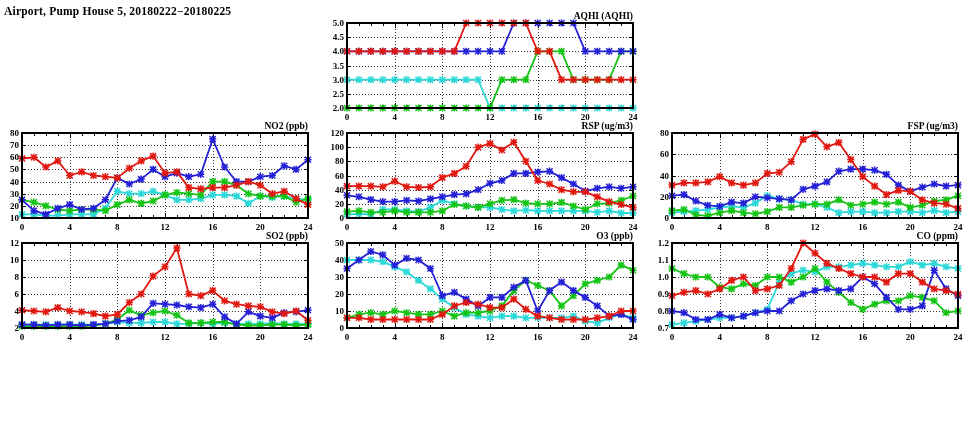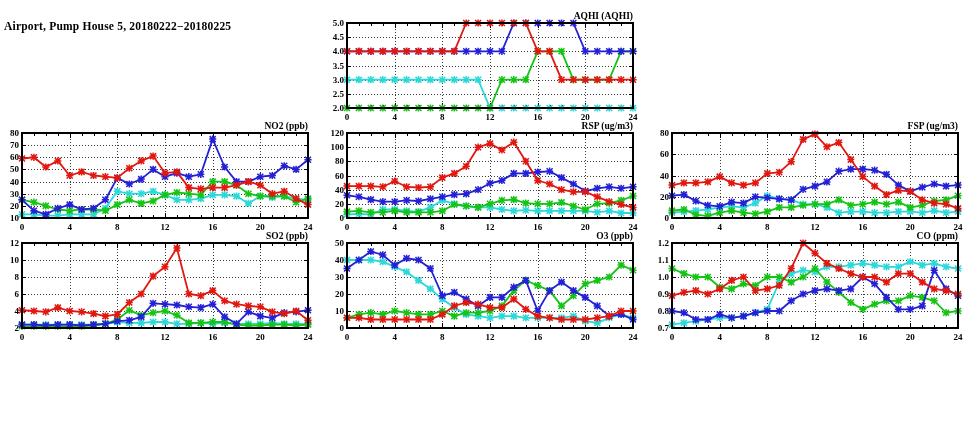--- a/index.html
+++ b/index.html
@@ -1,18 +1,18 @@
 <!DOCTYPE html>
 <html><head>
 <meta charset="utf-8">
 <style>
   html,body{margin:0;padding:0;background:#fff;}
   #screen{position:relative;width:975px;height:447px;background:#fff;overflow:hidden;
           font-family:"Liberation Serif", serif;}
-  #page-title{position:absolute;left:4px;top:20px;font-weight:bold;font-size:11.5px;color:#000;
+  #page-title{position:absolute;left:4px;top:5px;font-weight:bold;font-size:11.5px;color:#000;
               letter-spacing:.2px;}
   #charts-grid{position:absolute;left:0;top:0;width:975px;height:447px;}
   svg text{font-family:"Liberation Serif", serif;font-weight:bold;fill:#000;}
   svg .ticklabel{font-size:9px;}
   svg .charttitle{font-size:9.5px;}
 </style>
 </head>
 <body>
 
 <div id="screen">

